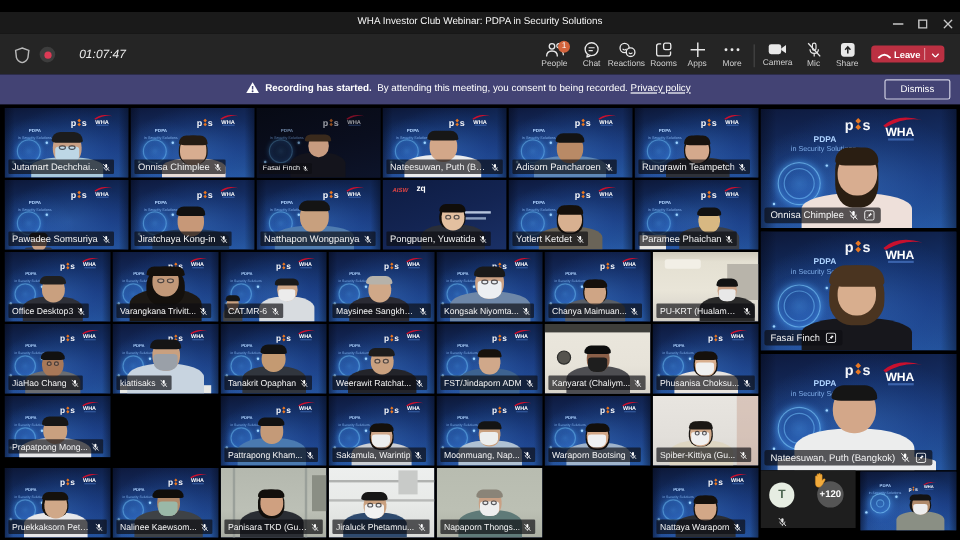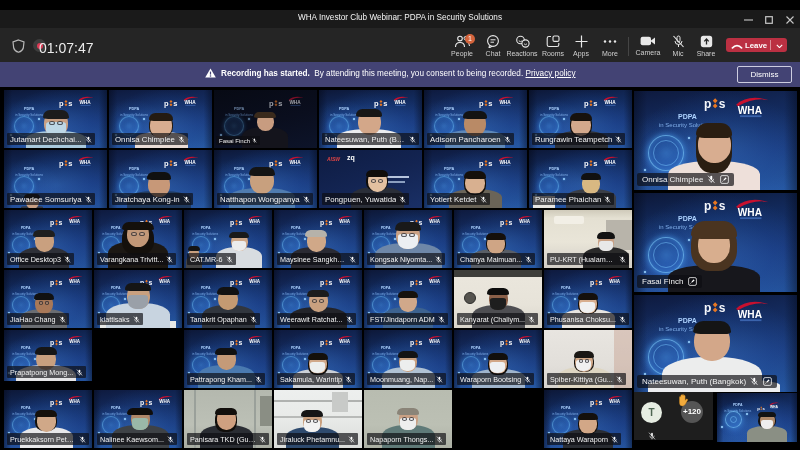--- a/index.html
+++ b/index.html
@@ -6,21 +6,21 @@
 #app{position:relative;width:800px;height:450px;background:#000;}
 .abs{position:absolute;}
 
 #titlebar{position:absolute;left:0;top:0;width:800px;height:28px;background:#000;}
 #titlebar .tbar2{position:absolute;left:0;top:10px;width:800px;height:18px;background:#1a1a1a;}
 #title{position:absolute;left:0;top:12.5px;width:800px;text-align:center;font-size:8.2px;color:#f5f5f5;}
 #toolbar{position:absolute;left:0;top:28px;width:800px;height:34px;background:#252525;}
 .tbtn{position:absolute;top:35px;width:44px;text-align:center;}
 .tbtn svg{display:block;margin:0 auto;}
 .tbtn .tlbl{font-size:7px;color:#d0d0d0;margin-top:2px;}
-#timer{position:absolute;left:39px;top:40px;font-size:14px;color:#ececec;letter-spacing:0;}
+#timer{position:absolute;left:66px;top:40px;font-size:10px;color:#ececec;letter-spacing:0;font-style:italic;}
 #leave{position:absolute;left:726px;top:38px;width:61px;height:14px;background:#bb3042;border-radius:3px;color:#fff;}
 #leave .lvtxt{position:absolute;left:19px;top:2.8px;font-size:7.8px;font-weight:bold;color:#fff;}
 #leave .lvdiv{position:absolute;left:44px;top:2px;width:1px;height:10px;background:rgba(255,255,255,.45);}
 #banner{position:absolute;left:0;top:62px;width:800px;height:25px;background:#434374;}
 #bannermsg{position:absolute;left:221px;top:69px;font-size:8.2px;color:#fff;white-space:nowrap;}
 #dismiss{position:absolute;left:737px;top:66px;width:55px;height:17px;border:1px solid #cdcde0;border-radius:2px;font-size:8px;color:#fff;text-align:center;line-height:15px;}
 
 .t{position:absolute;overflow:hidden;background:#0c1736;}
 .bgblue{background:linear-gradient(172deg,#0d1838 0%,#122a5c 30%,#1a3a7c 62%,#20488e 84%,#24549e 100%);}
 .bgblue2{background:linear-gradient(172deg,#0e1a3e 0%,#142c60 34%,#1c3e80 64%,#224e94 86%,#275aa6 100%);}

